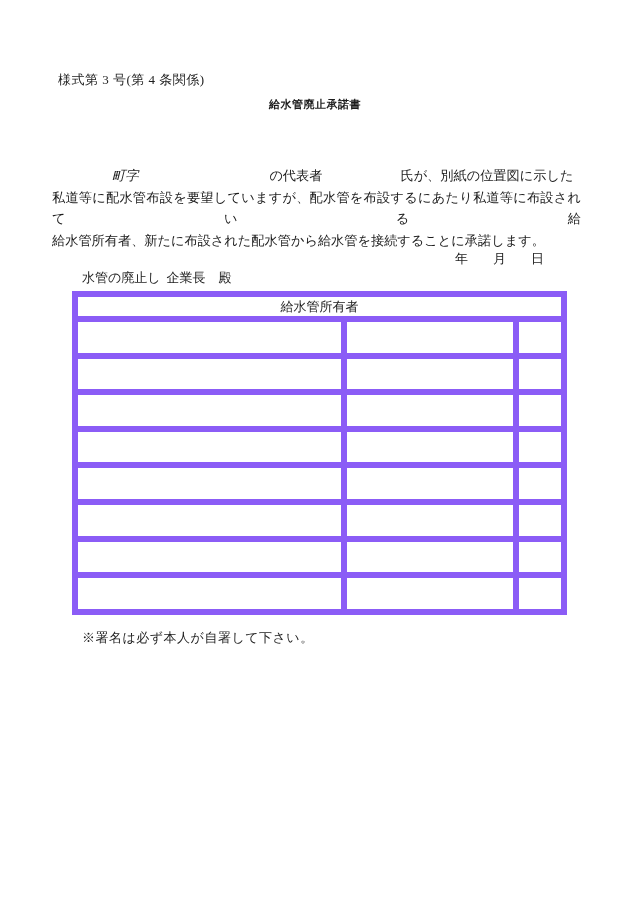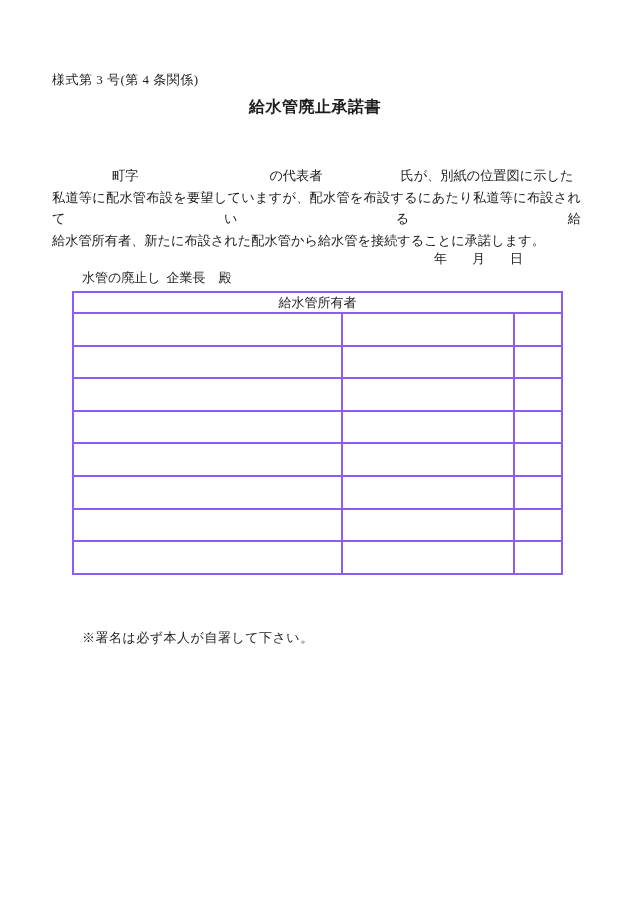--- a/index.html
+++ b/index.html
@@ -11,61 +11,61 @@
     position: relative;
     width: 630px;
     height: 903px;
     background: #ffffff;
     font-family: "Liberation Serif", "DejaVu Serif", serif;
     color: #1c1c1c;
     overflow: hidden;
   }
   .form-number {
     position: absolute;
-    left: 52px;
+    left: 58px;
     top: 71px;
     font-size: 13px;
     letter-spacing: 0.5px;
     white-space: nowrap;
   }
   .doc-title {
     position: absolute;
     left: 0;
     top: 97px;
     width: 100%;
     margin: 0;
     text-align: center;
-    font-size: 16px;
+    font-size: 11px;
     font-weight: bold;
     letter-spacing: 0.5px;
   }
   .body-text {
     position: absolute;
     left: 52px;
     top: 165px;
     width: 529px;
     font-size: 13.2px;
     line-height: 21.6px;
   }
   .body-line { white-space: nowrap; }
   .body-line.justified {
     white-space: normal;
     text-align: justify;
     text-align-last: justify;
   }
-  .indent-1 { margin-left: 60px; }
+  .indent-1 { margin-left: 60px; font-style: italic; }
   .blank-gap {
     display: inline-block;
     vertical-align: baseline;
   }
   .gap-machiaza { width: 131px; }
   .gap-representative { width: 78px; }
   .date-line {
     position: absolute;
-    left: 434px;
+    left: 455px;
     top: 250px;
     font-size: 13px;
     white-space: nowrap;
   }
   .date-line .sep { margin-left: 25px; }
   .addressee {
     position: absolute;
     left: 82px;
     top: 269px;
     font-size: 13px;
@@ -76,21 +76,21 @@
   table.owners {
     position: absolute;
     left: 72px;
     top: 291px;
     width: 489px;
     border-collapse: collapse;
     table-layout: fixed;
     font-size: 13px;
   }
   table.owners th, table.owners td {
-    border: 2px solid #8b5cf6;
+    border: 6px solid #8b5cf6;
     font-weight: normal;
     text-align: center;
     padding: 0;
   }
   table.owners tr.hdr th { height: 19px; }
   table.owners tbody td { height: 30.6px; }
   col.c-address { width: 269px; }
   col.c-name    { width: 172px; }
   col.c-seal    { width: 48px; }
   .footnote {

